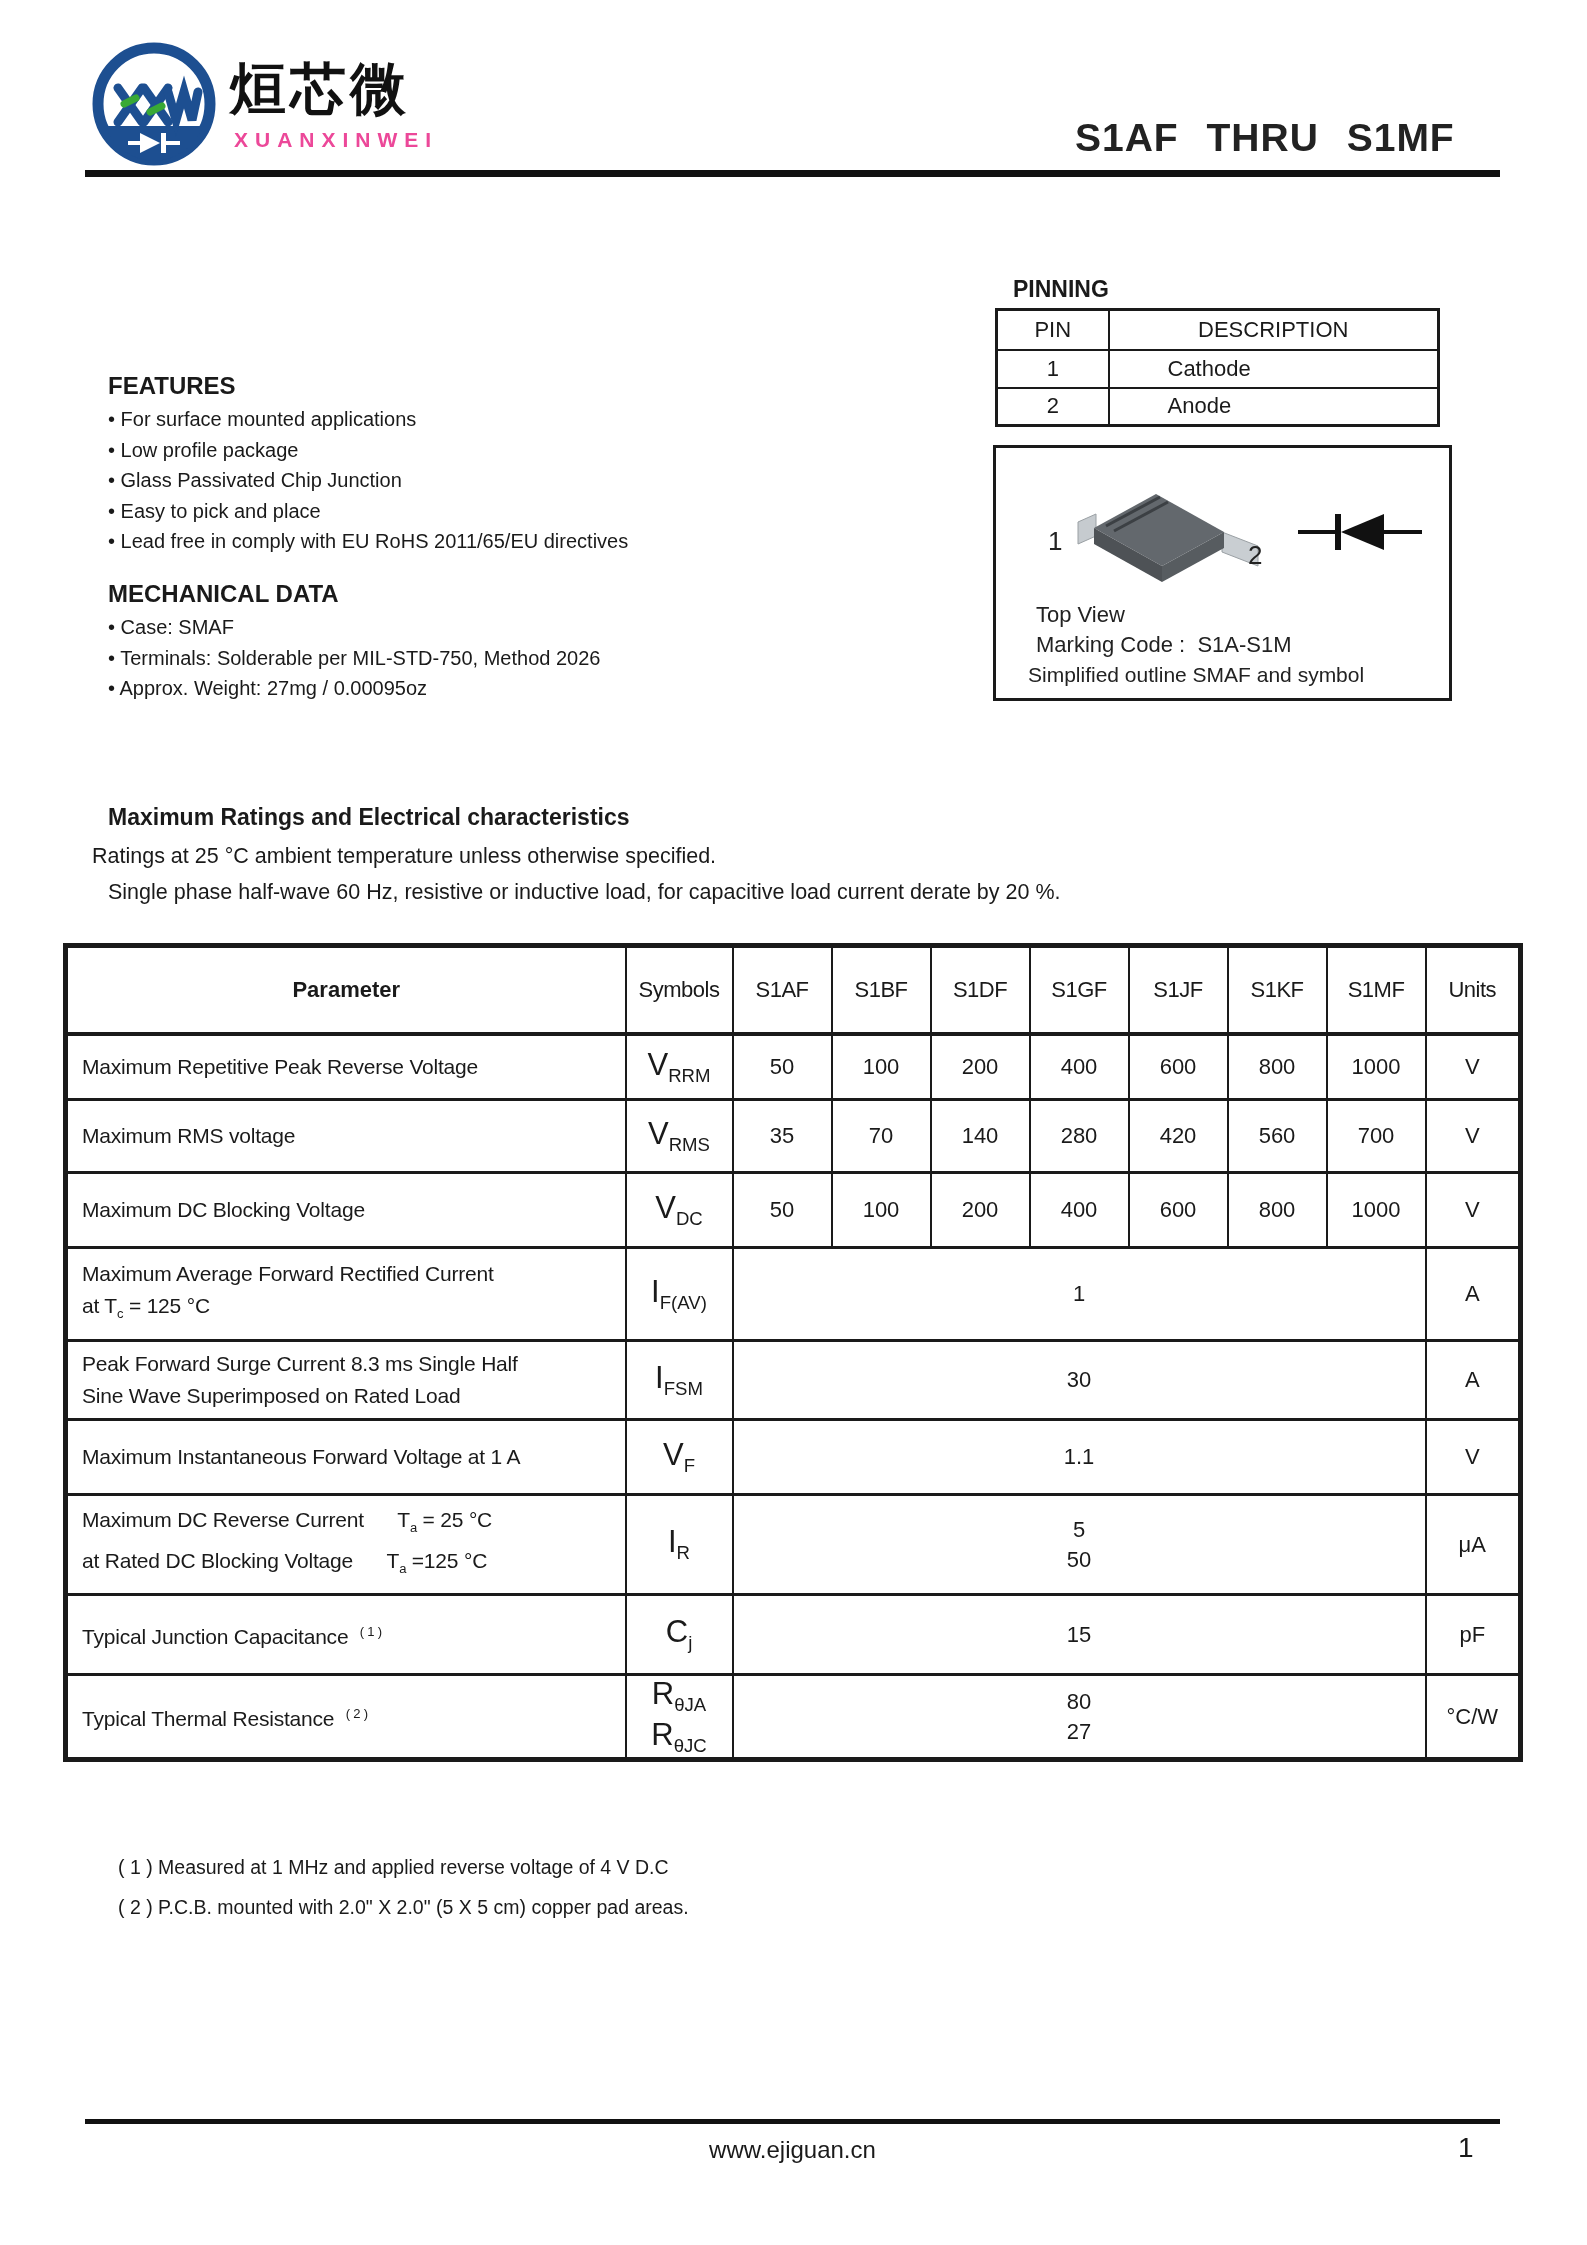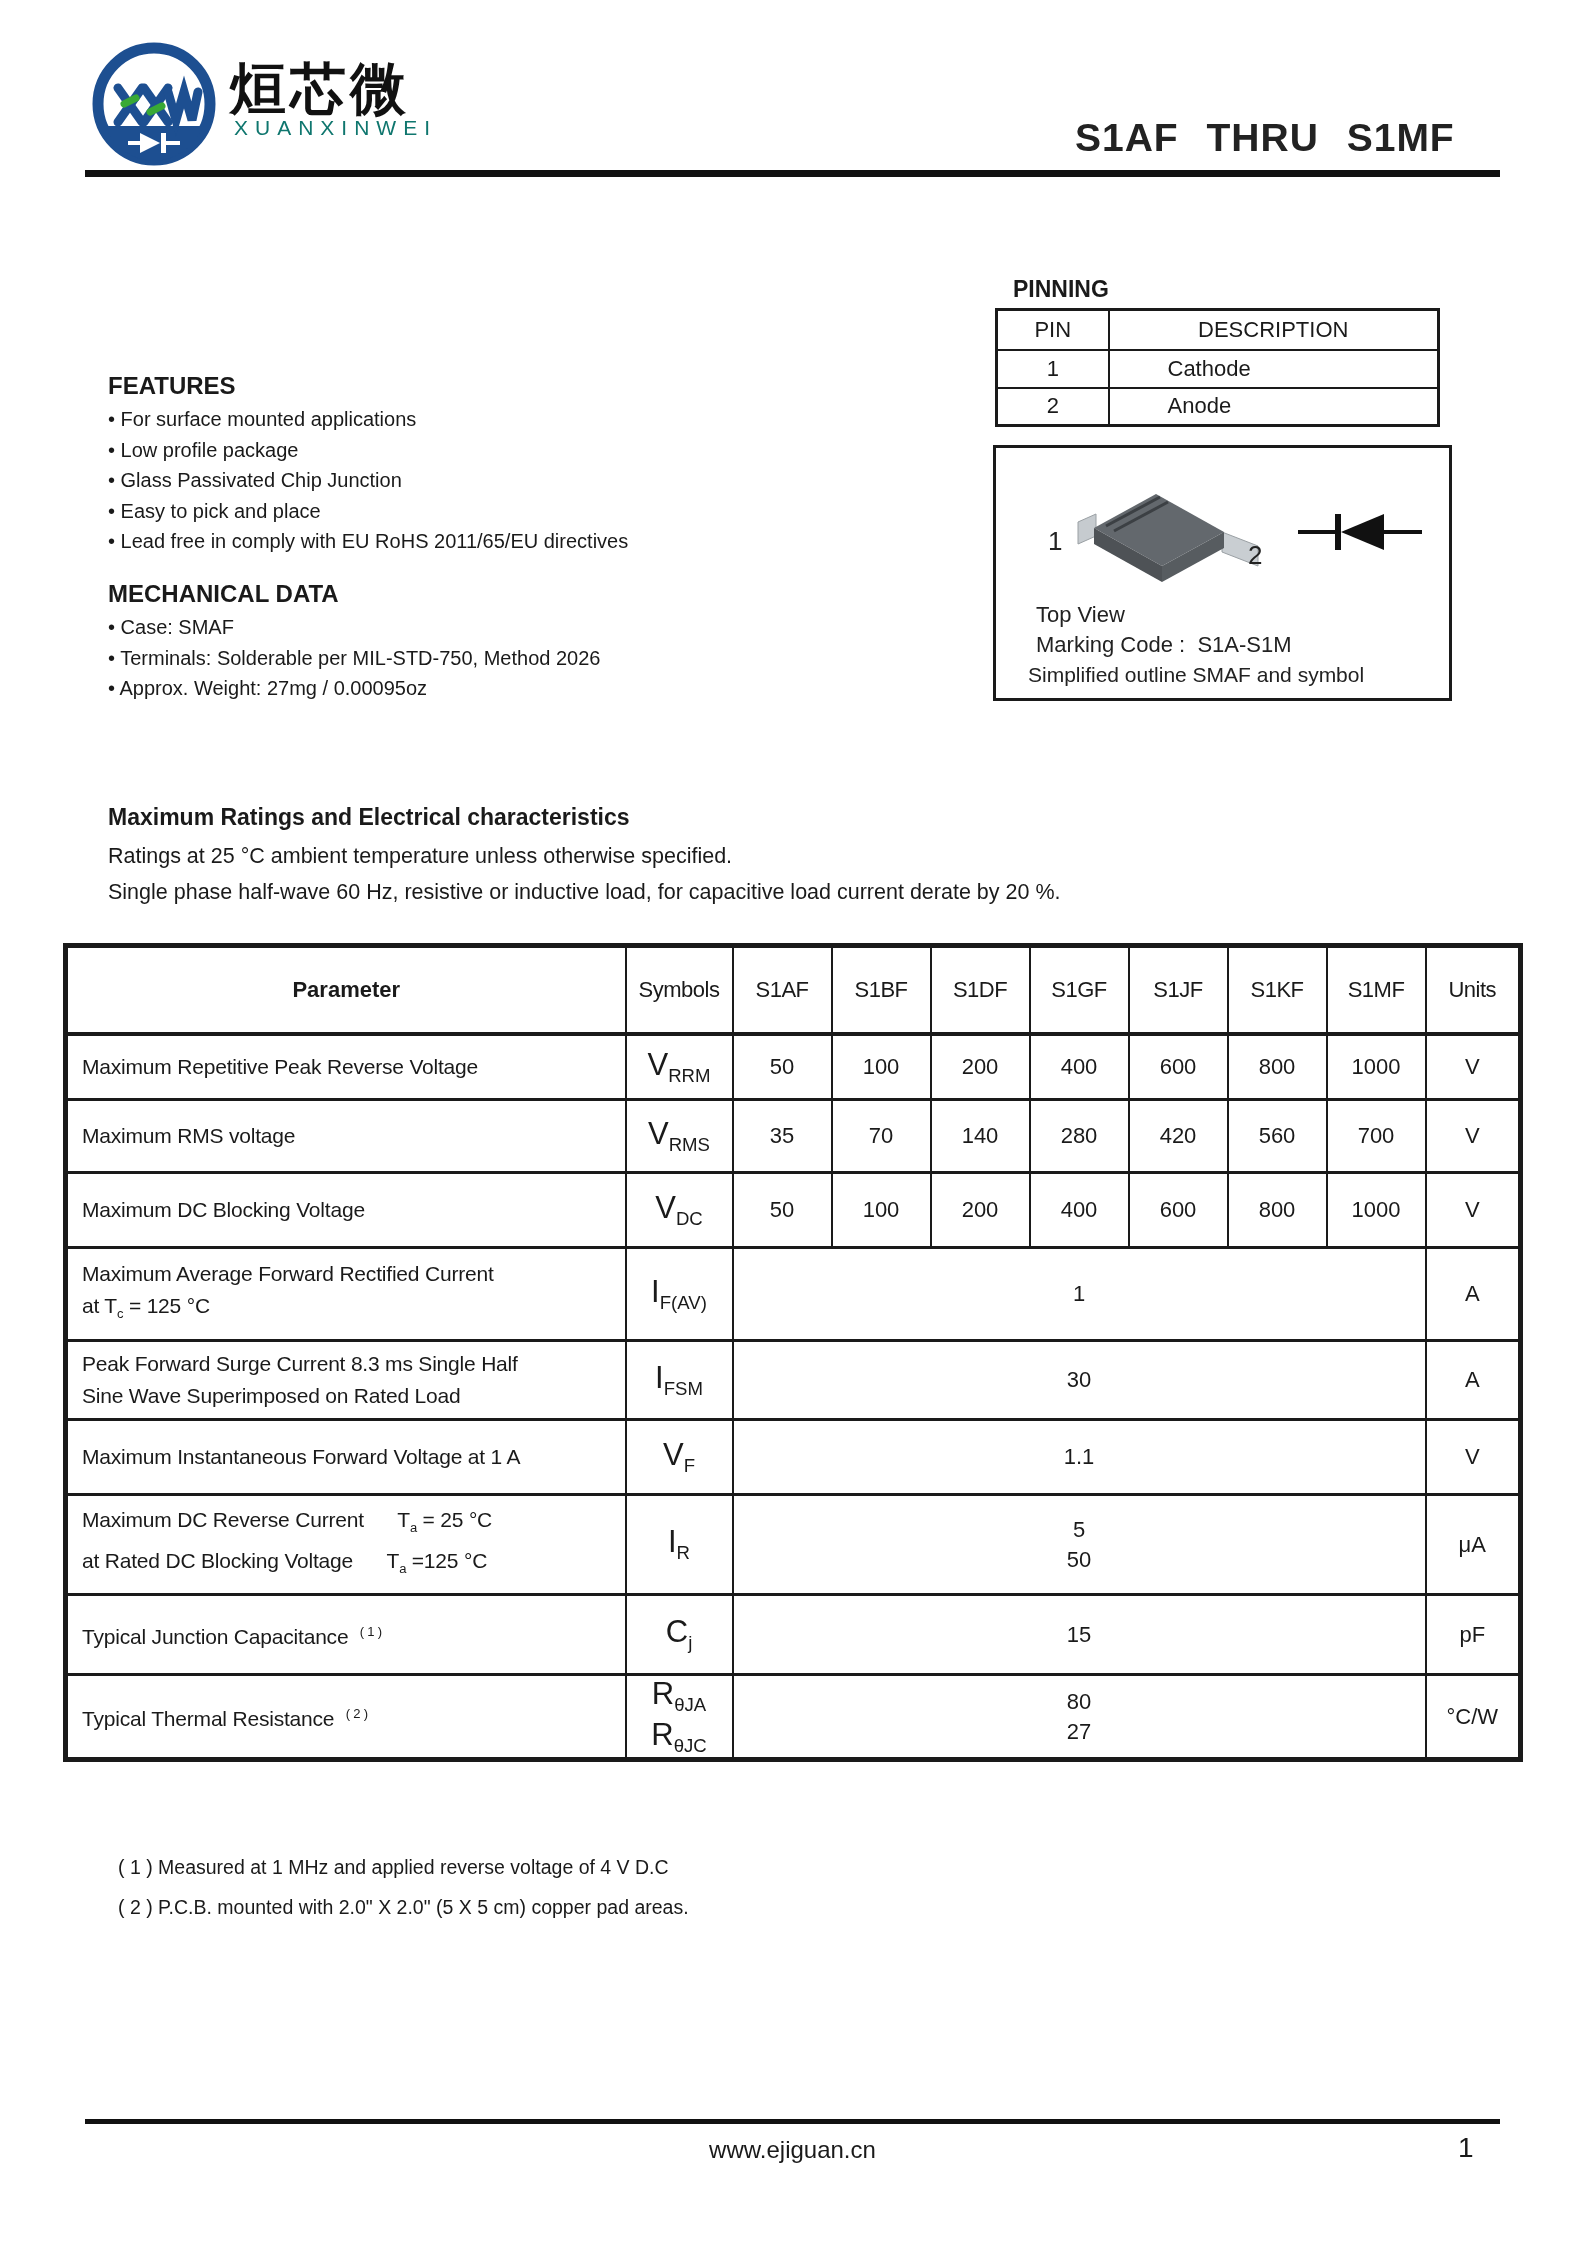--- a/index.html
+++ b/index.html
@@ -3,21 +3,21 @@
 <meta charset="utf-8">
 <style>
   * { margin:0; padding:0; box-sizing:border-box; }
   html,body { background:#ffffff; }
   body { font-family:"Liberation Sans","DejaVu Sans",sans-serif; color:#1a1a1a; }
   .page { position:relative; width:1587px; height:2245px; background:#fff; overflow:hidden; }
 
   
   .logo { position:absolute; left:88px; top:40px; width:132px; height:132px; }
   .brand-cn { position:absolute; left:230px; top:52px; font-size:56px; font-weight:bold; letter-spacing:4px; color:#111; }
-  .brand-en { position:absolute; left:234px; top:116px; font-size:21px; font-weight:400; letter-spacing:7px; color:#0f766e; }
+  .brand-en { position:absolute; left:234px; top:128px; font-size:21px; font-weight:700; letter-spacing:7px; color:#ec4899; }
   .doc-title { position:absolute; left:1075px; top:116px; font-size:39px; font-weight:600; letter-spacing:1px; word-spacing:16px; color:#222; }
   .rule-top { position:absolute; left:85px; top:170px; width:1415px; height:7px; background:#111; }
 
   
   .intro { position:absolute; left:108px; top:204px; font-size:23px; font-weight:bold; line-height:45px; }
 
   .sec-h { font-size:24px; font-weight:bold; color:#1a1a1a; }
   .features-h { position:absolute; left:108px; top:372px; }
   .features-l { position:absolute; left:108px; top:404px; }
   .mech-h { position:absolute; left:108px; top:580px; }
@@ -35,21 +35,21 @@
   .pin-table td.pd { padding-left:58px; }
 
   
   .pkg-box { position:absolute; left:993px; top:445px; width:459px; height:256px; border:3px solid #1a1a1a; }
   .pkg-svg { position:absolute; left:6px; top:22px; }
   .pkg-cap { position:absolute; left:40px; top:152px; font-size:22px; line-height:30px; color:#222; }
   .pkg-cap .c3 { margin-left:-8px; font-size:21px; }
 
   
   .ratings-h { position:absolute; left:108px; top:804px; font-size:23px; font-weight:bold; }
-  .ratings-n1 { position:absolute; left:108px; top:844px; font-size:21.5px; }
+  .ratings-n1 { position:absolute; left:92px; top:844px; font-size:21.5px; }
   .ratings-n2 { position:absolute; left:108px; top:880px; font-size:21.5px; }
 
   
   #rt { position:absolute; left:63px; top:943px; width:1455px; border-collapse:collapse; table-layout:fixed; border:5px solid #1a1a1a; font-size:21px; }
   #rt th, #rt td { border:2px solid #1a1a1a; border-top-width:3px; border-bottom-width:3px; text-align:center; vertical-align:middle; }
   #rt thead th { height:88px; font-size:22px; border-bottom-width:4px; }
   #rt thead th.ph { font-weight:bold; }
   #rt thead th:not(.ph) { font-weight:normal; letter-spacing:-0.5px; }
   #rt td.p { text-align:left; padding:6px 10px 6px 14px; letter-spacing:-0.2px; line-height:32px; }
   #rt td.s { font-size:31px;margin-left:41px; }

